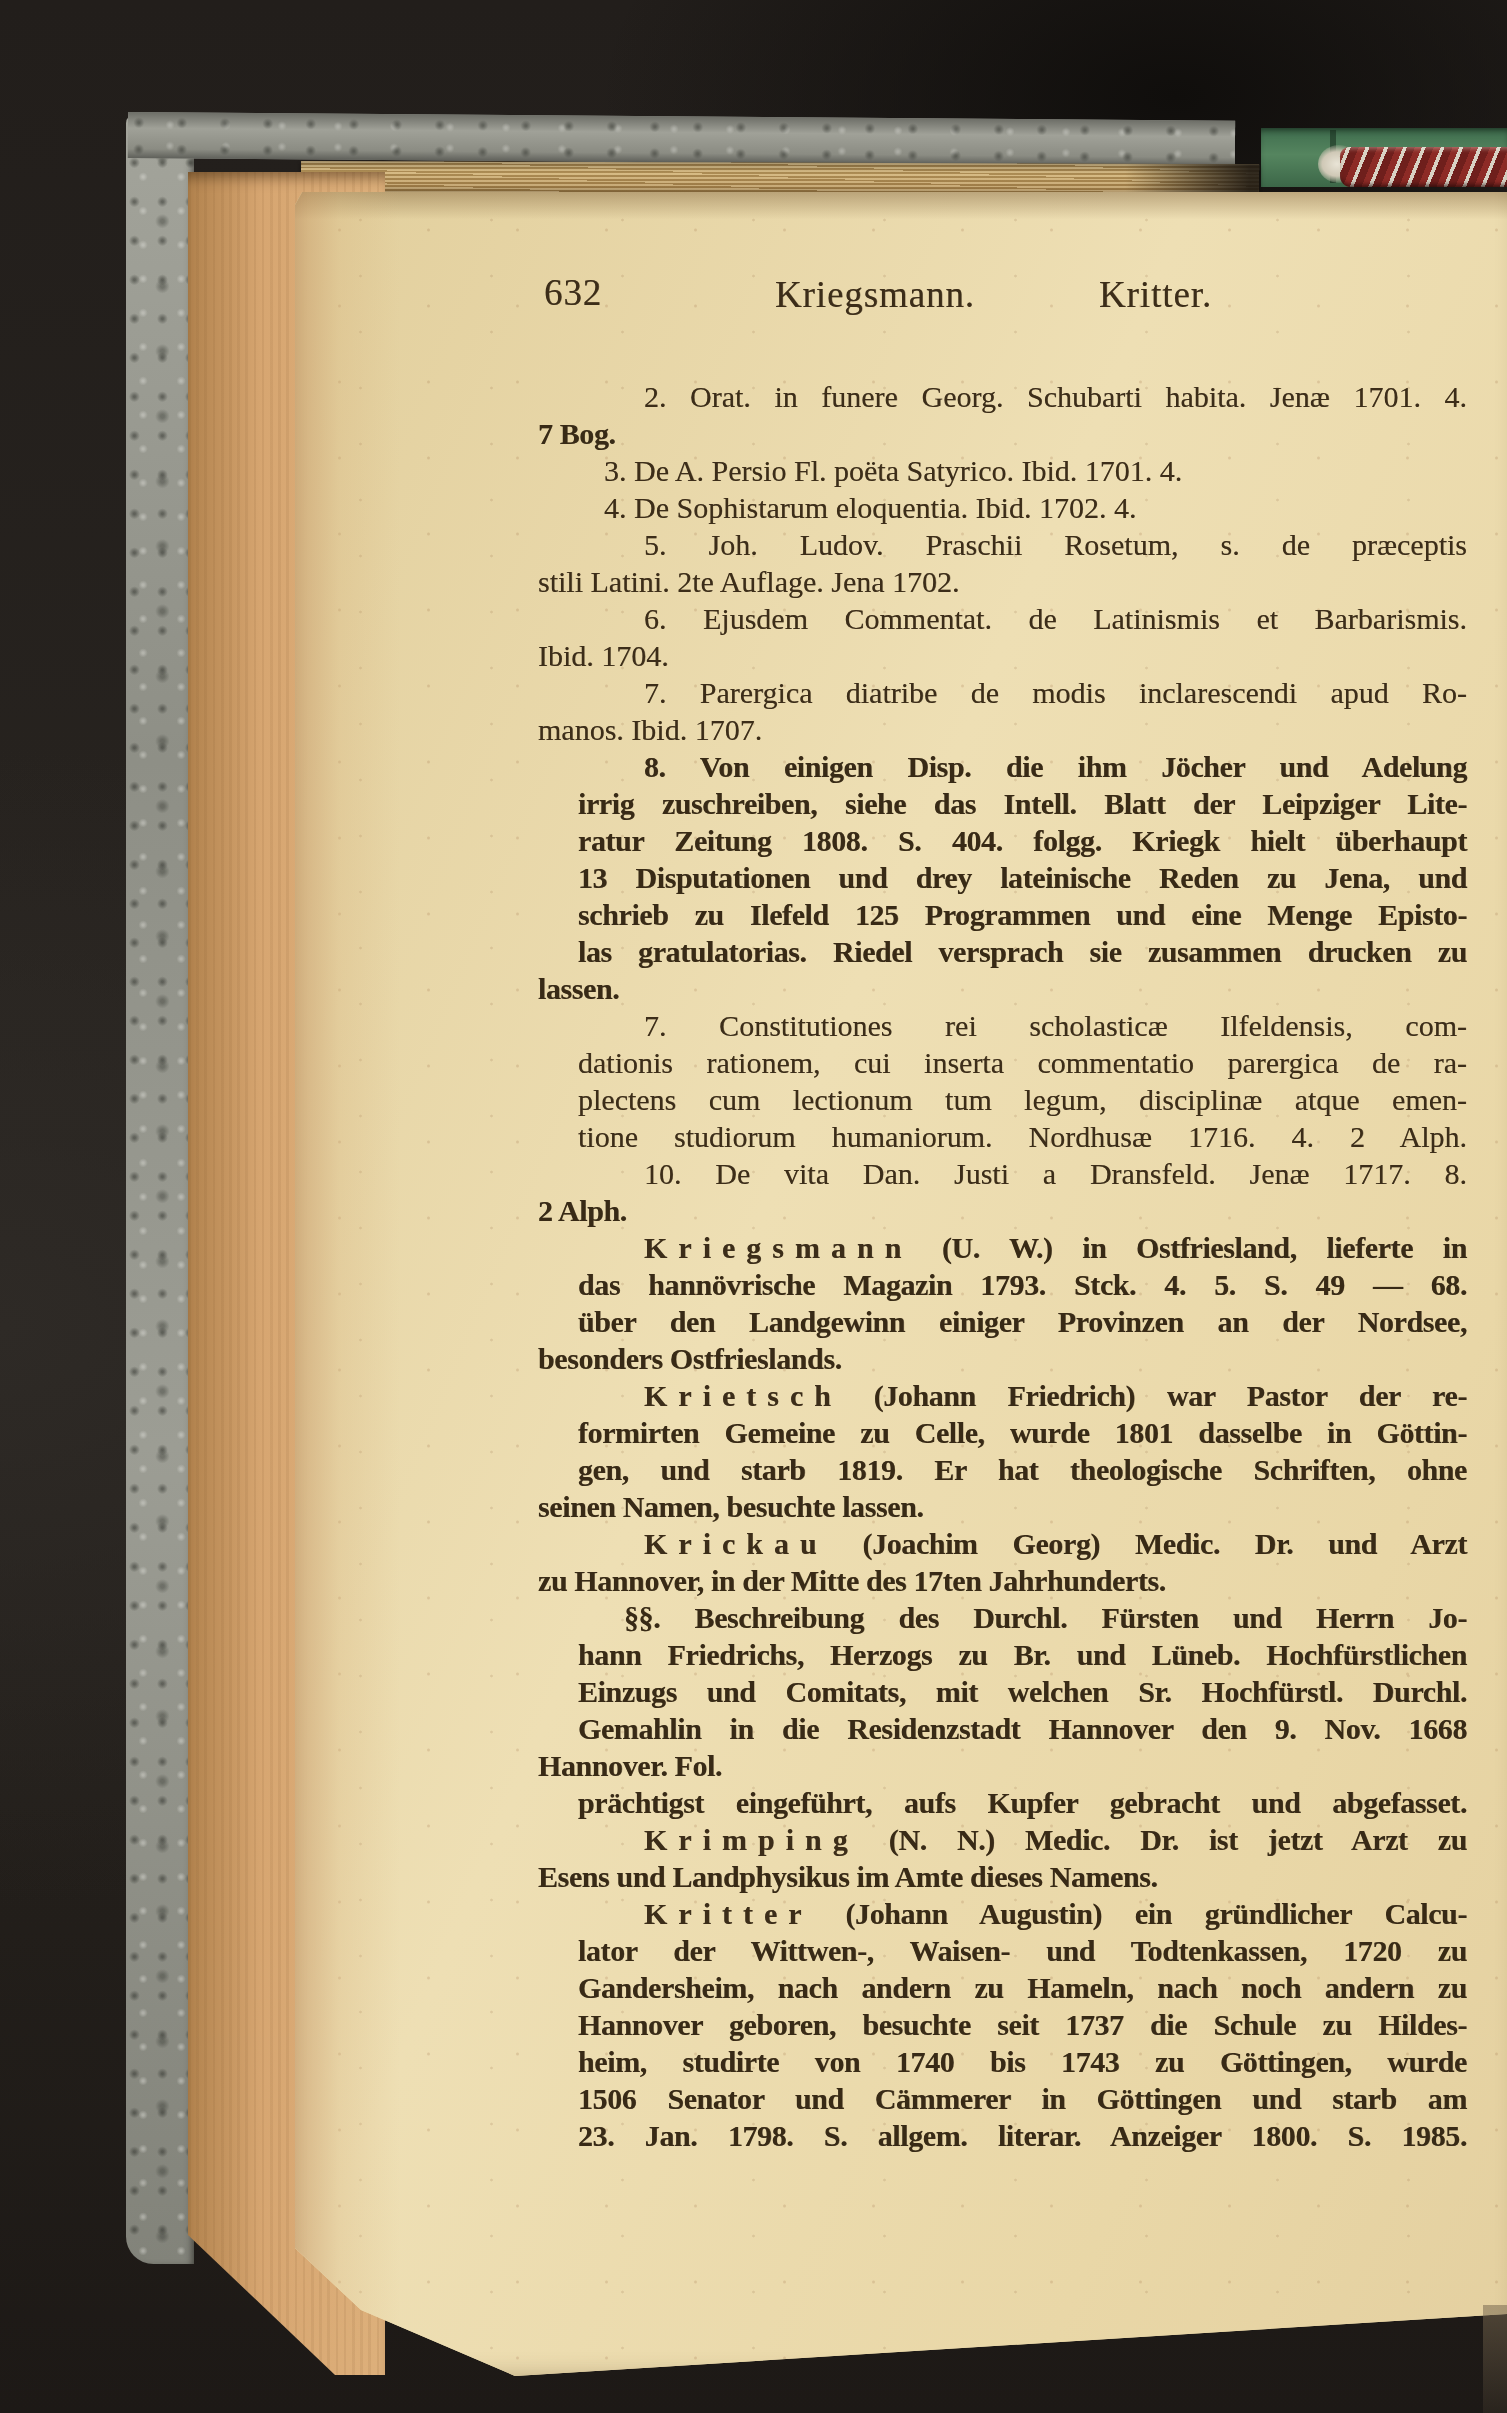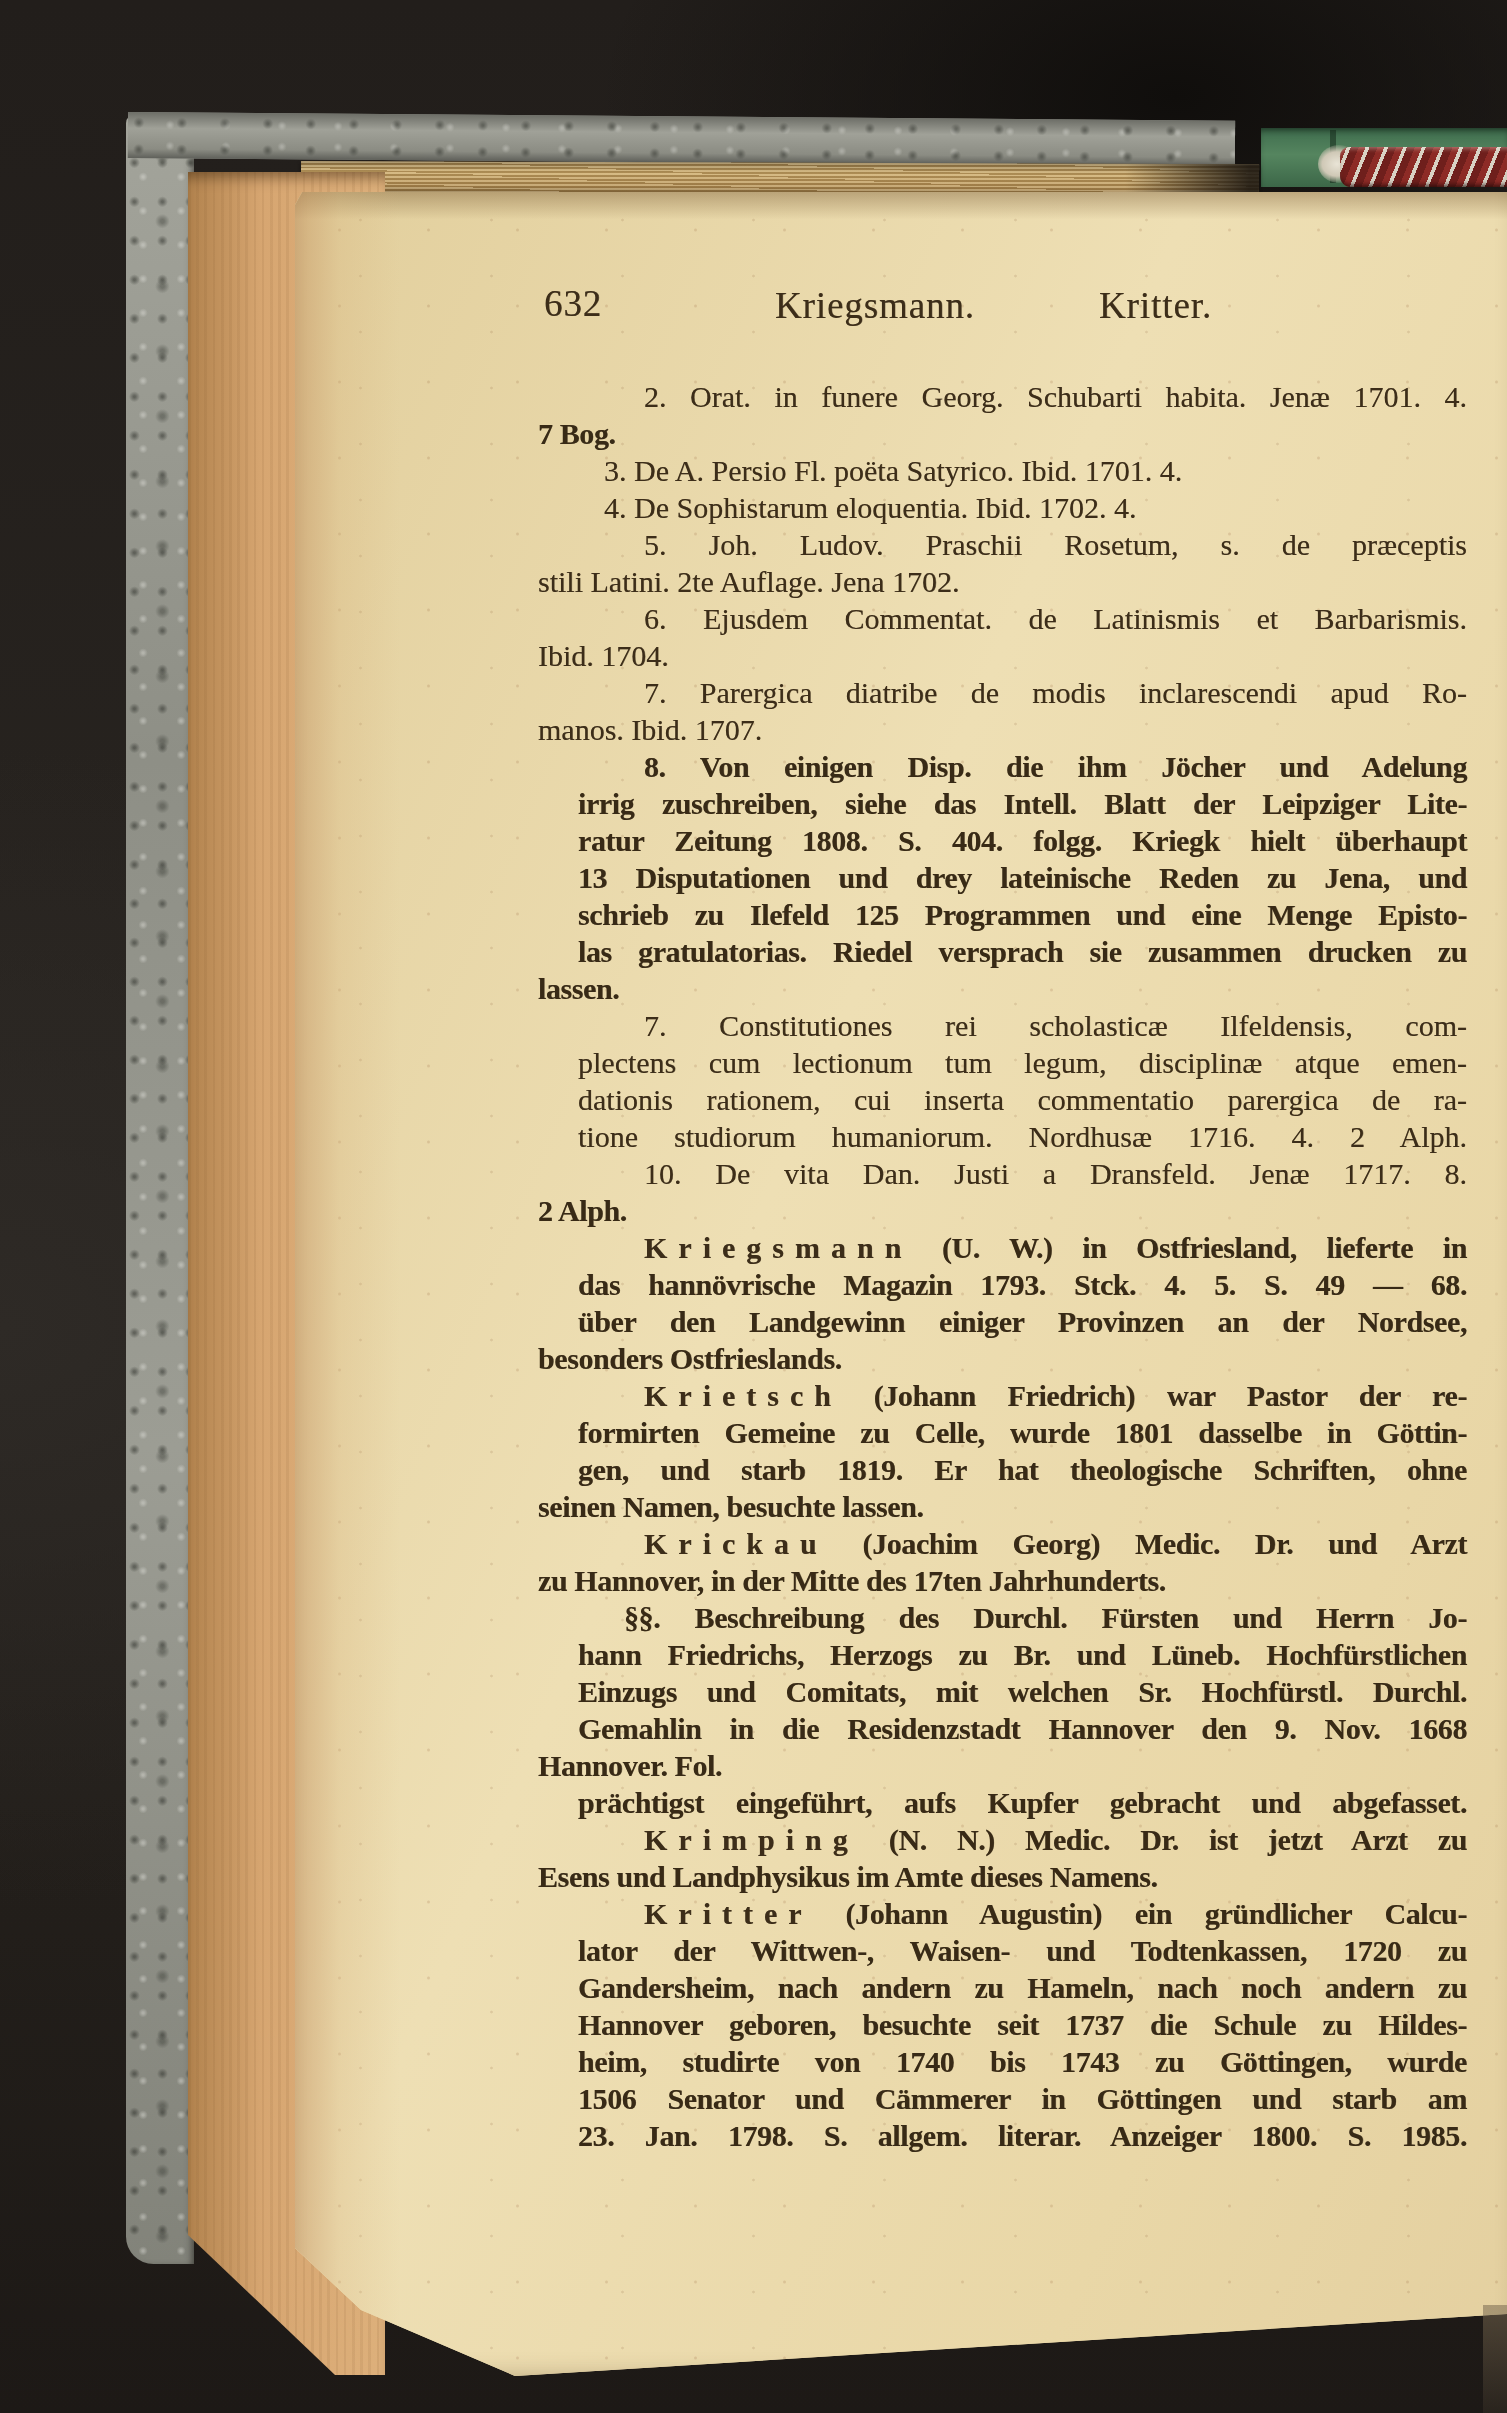--- a/index.html
+++ b/index.html
@@ -70,21 +70,21 @@
         linear-gradient(90deg, rgba(196,148,98,.55) 0, rgba(214,178,124,.28) 44px, rgba(0,0,0,0) 105px),
         linear-gradient(180deg, rgba(110,78,40,.38) 0, rgba(110,78,40,0) 27.5px),
         radial-gradient(circle, rgba(150,100,60,.20) 0.9px, transparent 2px),
         radial-gradient(circle, rgba(130,85,50,.16) 0.9px, transparent 1.8px),
         linear-gradient(113deg,#e2cf9d 0%,#eedfb4 42%,#e9d7a7 78%,#e4d0a0 100%);
       background-size:auto,auto,89px 76px,131px 56px,100% 100%;
       box-shadow:inset 0 -18.3px 24px -14.7px rgba(80,55,25,.4);}
 
   .pg-head{position:absolute;top:79px;left:0;width:100%;color:#3c2d19;}
   .pg-head span{position:absolute;font-size:37px;letter-spacing:0.9px;
-      text-shadow:0.4px 0.4px 0.6px rgba(60,45,25,.55);margin-top:11px;}
+      text-shadow:0.4px 0.4px 0.6px rgba(60,45,25,.55);}
   #pgnum{left:249px;top:0;}
   #rtl{left:480px;top:1.8px;}
   #rtr{left:804px;top:1.8px;}
 
   #text-block{position:absolute;left:243px;top:186px;width:929px;
       font-size:30px;color:#3c2d19;
       text-shadow:0.3px 0.3px 0.5px rgba(60,45,25,.5);}
   .line{height:37px;line-height:37px;white-space:nowrap;}
   .line.jst{white-space:normal;text-align:justify;text-align-last:justify;margin-left:40px;}
   .line.ind1{padding-left:66px;}
@@ -131,22 +131,22 @@
         <div class="line ind1 jst">7. Parergica diatribe de modis inclarescendi apud Ro-</div>
         <div class="line">manos. Ibid. 1707.</div>
         <div class="line ind1 jst fr">8. Von einigen Disp. die ihm Jöcher und Adelung</div>
         <div class="line jst fr">irrig zuschreiben, siehe das Intell. Blatt der Leipziger Lite-</div>
         <div class="line jst fr">ratur Zeitung 1808. S. 404. folgg. Kriegk hielt überhaupt</div>
         <div class="line jst fr">13 Disputationen und drey lateinische Reden zu Jena, und</div>
         <div class="line jst fr">schrieb zu Ilefeld 125 Programmen und eine Menge Episto-</div>
         <div class="line jst fr">las gratulatorias. Riedel versprach sie zusammen drucken zu</div>
         <div class="line fr">lassen.</div>
         <div class="line ind1 jst">7. Constitutiones rei scholasticæ Ilfeldensis, com-</div>
+        <div class="line jst">dationis rationem, cui inserta commentatio parergica de ra-</div>
         <div class="line jst">plectens cum lectionum tum legum, disciplinæ atque emen-</div>
-        <div class="line jst">dationis rationem, cui inserta commentatio parergica de ra-</div>
         <div class="line jst">tione studiorum humaniorum. Nordhusæ 1716. 4. 2 Alph.</div>
         <div class="line ind1 jst">10. De vita Dan. Justi a Dransfeld. Jenæ 1717. 8.</div>
         <div class="line fr">2 Alph.</div>
         <div class="line ind1 jst fr"><span class="lead">Kriegsmann</span> (U. W.) in Ostfriesland, lieferte in</div>
         <div class="line jst fr">das hannövrische Magazin 1793. Stck. 4. 5. S. 49 — 68.</div>
         <div class="line jst fr">über den Landgewinn einiger Provinzen an der Nordsee,</div>
         <div class="line fr">besonders Ostfrieslands.</div>
         <div class="line ind1 jst fr"><span class="lead">Krietsch</span> (Johann Friedrich) war Pastor der re-</div>
         <div class="line jst fr">formirten Gemeine zu Celle, wurde 1801 dasselbe in Göttin-</div>
         <div class="line jst fr">gen, und starb 1819. Er hat theologische Schriften, ohne</div>

